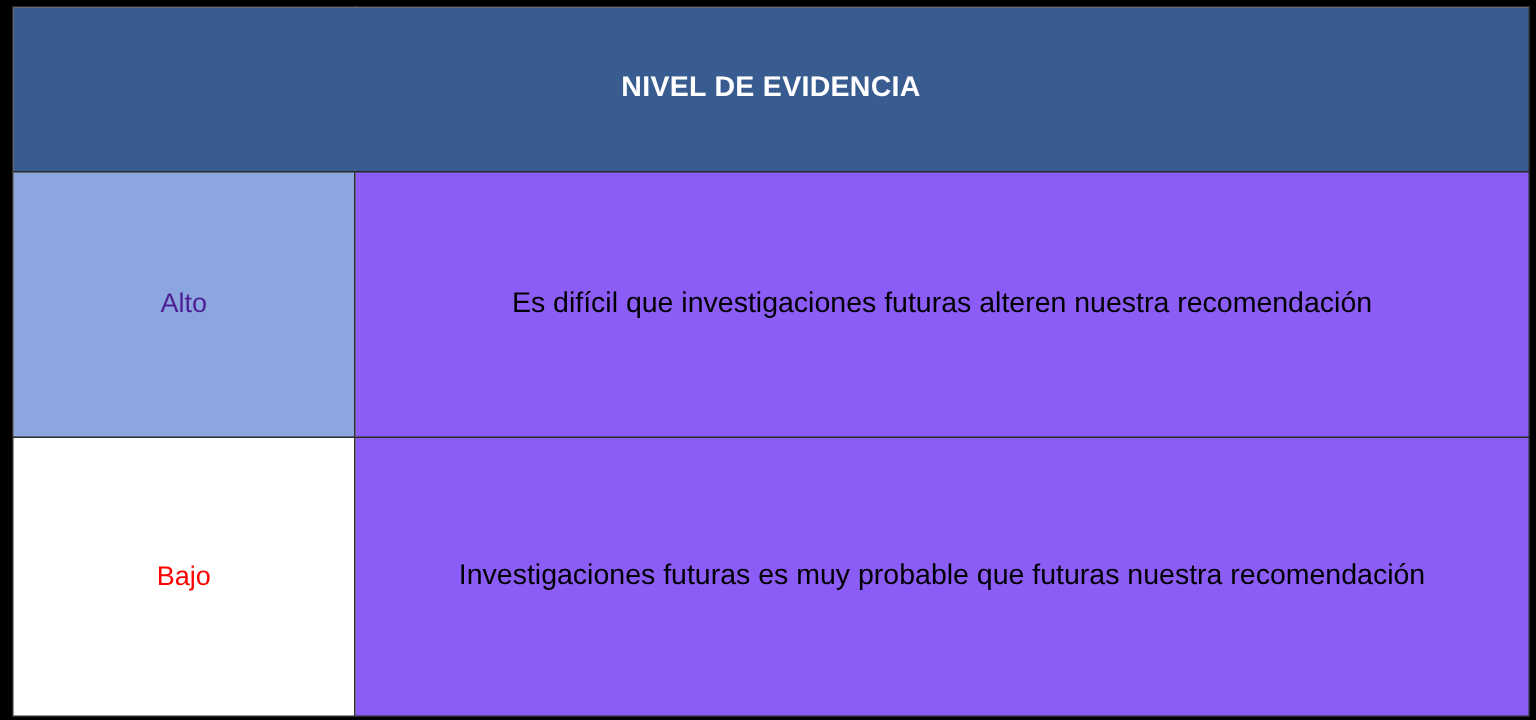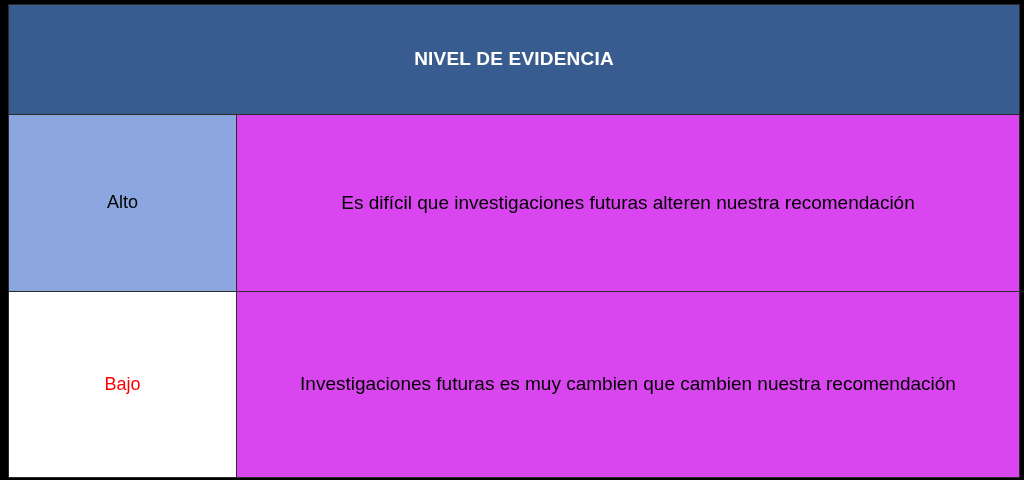--- a/index.html
+++ b/index.html
@@ -69,29 +69,29 @@
     font-weight: bold;
     font-size: 19px;
     text-align: center;
     height: 73px;
   }
 
   
   .level-cell {
     text-align: center;
     font-size: 18px;
-    color: #000000;
+    color: #4c1d95;
   }
   .level-alto      { background: #8CA7DF; }
   .level-moderado  { background: #FFFF00; }
   .level-bajo      { background: #ffffff; color: #FF0000; }
 
   
   .meaning-cell {
-    background: #d946ef;
+    background: #8b5cf6;
     color: #000000;
     font-size: 19px;
     text-align: center;
     line-height: 1.5;
     padding: 6px 22px;
   }
 
   .row-alto      { height: 107px; }
   .row-moderado  { height: 108px; }
   .row-bajo      { height: 112px; margin-left: 36px; }
@@ -108,17 +108,17 @@
     <tbody>
       <tr>
         <td class="title-cell" colspan="2">NIVEL DE EVIDENCIA</td>
       </tr>
       <tr class="row-alto">
         <td class="level-cell level-alto">Alto</td>
         <td class="meaning-cell">Es difícil que investigaciones futuras alteren nuestra recomendación</td>
       </tr>
       <tr class="row-bajo">
         <td class="level-cell level-bajo">Bajo</td>
-        <td class="meaning-cell">Investigaciones futuras es muy cambien que cambien nuestra recomendación</td>
+        <td class="meaning-cell">Investigaciones futuras es muy probable que futuras nuestra recomendación</td>
       </tr>
     </tbody>
   </table>
 </div>
 
 </body></html>

